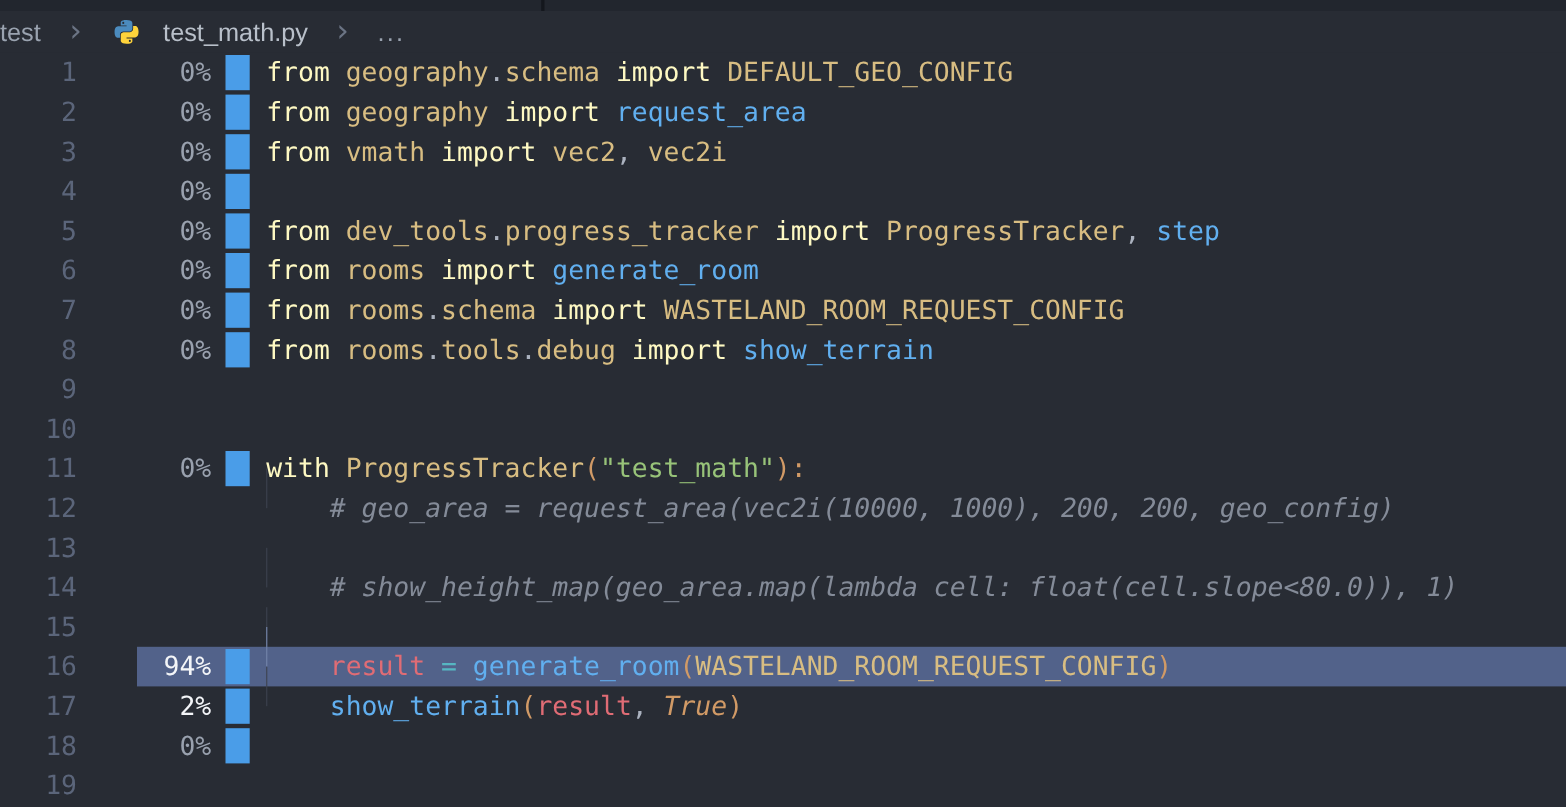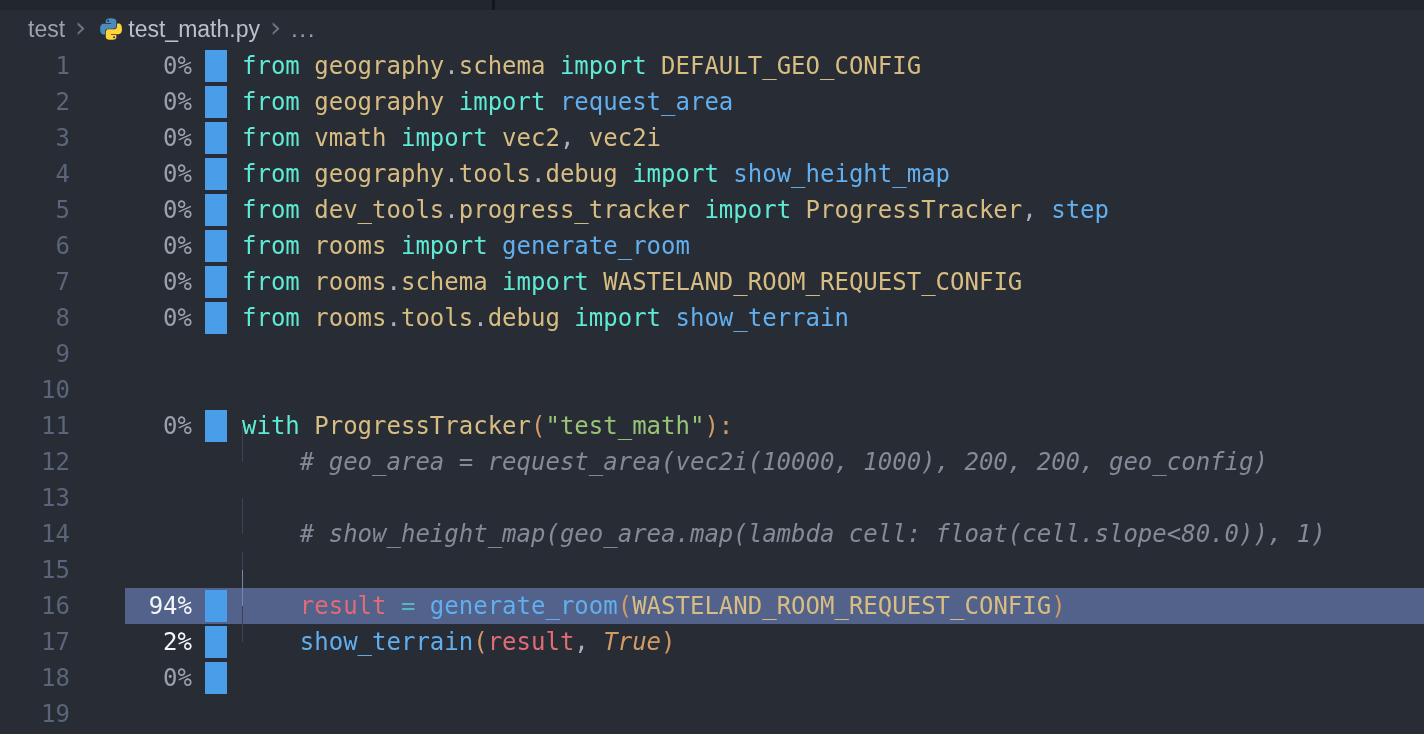--- a/index.html
+++ b/index.html
@@ -4,43 +4,43 @@
 <style>
   * { margin:0; padding:0; box-sizing:border-box; }
   html,body { width:1424px; height:734px; overflow:hidden; }
   body { background:#282c34; font-family:"DejaVu Sans Mono", monospace; }
 
   
   .tabstrip { position:relative; height:10px; background:#22262e; }
   .tabstrip .tab-divider { position:absolute; left:492px; top:0; width:3px; height:10px; background:#14171d; }
 
   
-  .breadcrumb { height:38px; display:flex; align-items:center; padding-left:28px;
-                background:#282c34; font-family:"Liberation Sans", sans-serif; font-size:23px; }
+  .breadcrumb { height:38px; display:flex; align-items:center; 
+                background:#282c34; font-family:"Liberation Sans", sans-serif; font-size:23px;gap:16px; }
   .crumb { color:#9aa3b0; }
   .crumb.file { color:#b9c0ca; margin-left:2px; }
   .crumb.more { color:#9aa3b0; letter-spacing:2px; }
   .chev { color:#6b7484; font-size:28px; margin:0 10px 4px 10px; font-family:"DejaVu Sans", sans-serif; }
   .pyicon { width:26px; height:26px; margin:0 2px; display:inline-block; }
 
   
   .editor { position:relative; }
   .line { position:relative; height:36px; display:flex; align-items:center; font-size:24px; line-height:36px; }
   .line.hl { background:linear-gradient(90deg, rgba(0,0,0,0) 0px, rgba(0,0,0,0) 125px, #52628a 125px, #52628a 100%); }
   .num { width:70px; text-align:right; color:#5b657a; flex:none; }
   .pct { width:122px; text-align:right; color:#99a1ae; flex:none; }
   .pct.hot { color:#f3f5f8; }
   .blkslot { width:22px; margin-left:13px; flex:none; height:36px; display:flex; align-items:center; }
   .blk { width:22px; height:32px; background:#4a9de8; }
   .code { position:relative; flex:1; white-space:pre; margin-left:15px; color:#abb2bf; }
   .guide { position:absolute; left:0; top:-18px; width:1px; height:36px; background:#3d434f; }
   .line.hl .guide { background:#7486ab; }
 
   
-  .tk-key { color:#5eead4; }
+  .tk-key { color:#fef9c3; }
   .tk-mod { color:#d8bd82; }
   .tk-fn  { color:#61afef; }
   .tk-str { color:#98c379; }
   .tk-com { color:#848b98; font-style:italic; }
   .tk-var { color:#e06c75; }
   .tk-op  { color:#56b6c2; }
   .tk-num { color:#d19a66;font-style:italic; }
   .tk-gold{ color:#d19a66; }
   .tk-pnk { color:#d671d6; }
   .tk-pun { color:#abb2bf; }
@@ -91,21 +91,20 @@
         <div class="blk"></div>
       </div>
       <div class="code"><span class="tk-key">from </span><span class="tk-mod">vmath</span><span class="tk-key"> import </span><span class="tk-mod">vec2</span><span class="tk-pun">,</span><span class="tk-txt"> </span><span class="tk-mod">vec2i</span></div>
     </div>
     <div class="line">
       <div class="num">4</div>
       <div class="pct">0%</div>
       <div class="blkslot">
         <div class="blk"></div>
       </div>
-      <div class="code"><span class="tk-key">from </span><span class="tk-mod">geography</span><span class="tk-pun">.</span><span class="tk-mod">tools</span><span class="tk-pun">.</span><span class="tk-mod">debug</span><span class="tk-key"> import </span><span class="tk-fn">show_height_map</span></div>
     </div>
     <div class="line">
       <div class="num">5</div>
       <div class="pct">0%</div>
       <div class="blkslot">
         <div class="blk"></div>
       </div>
       <div class="code"><span class="tk-key">from </span><span class="tk-mod">dev_tools</span><span class="tk-pun">.</span><span class="tk-mod">progress_tracker</span><span class="tk-key"> import </span><span class="tk-mod">ProgressTracker</span><span class="tk-pun">,</span><span class="tk-txt"> </span><span class="tk-fn">step</span></div>
     </div>
     <div class="line">

